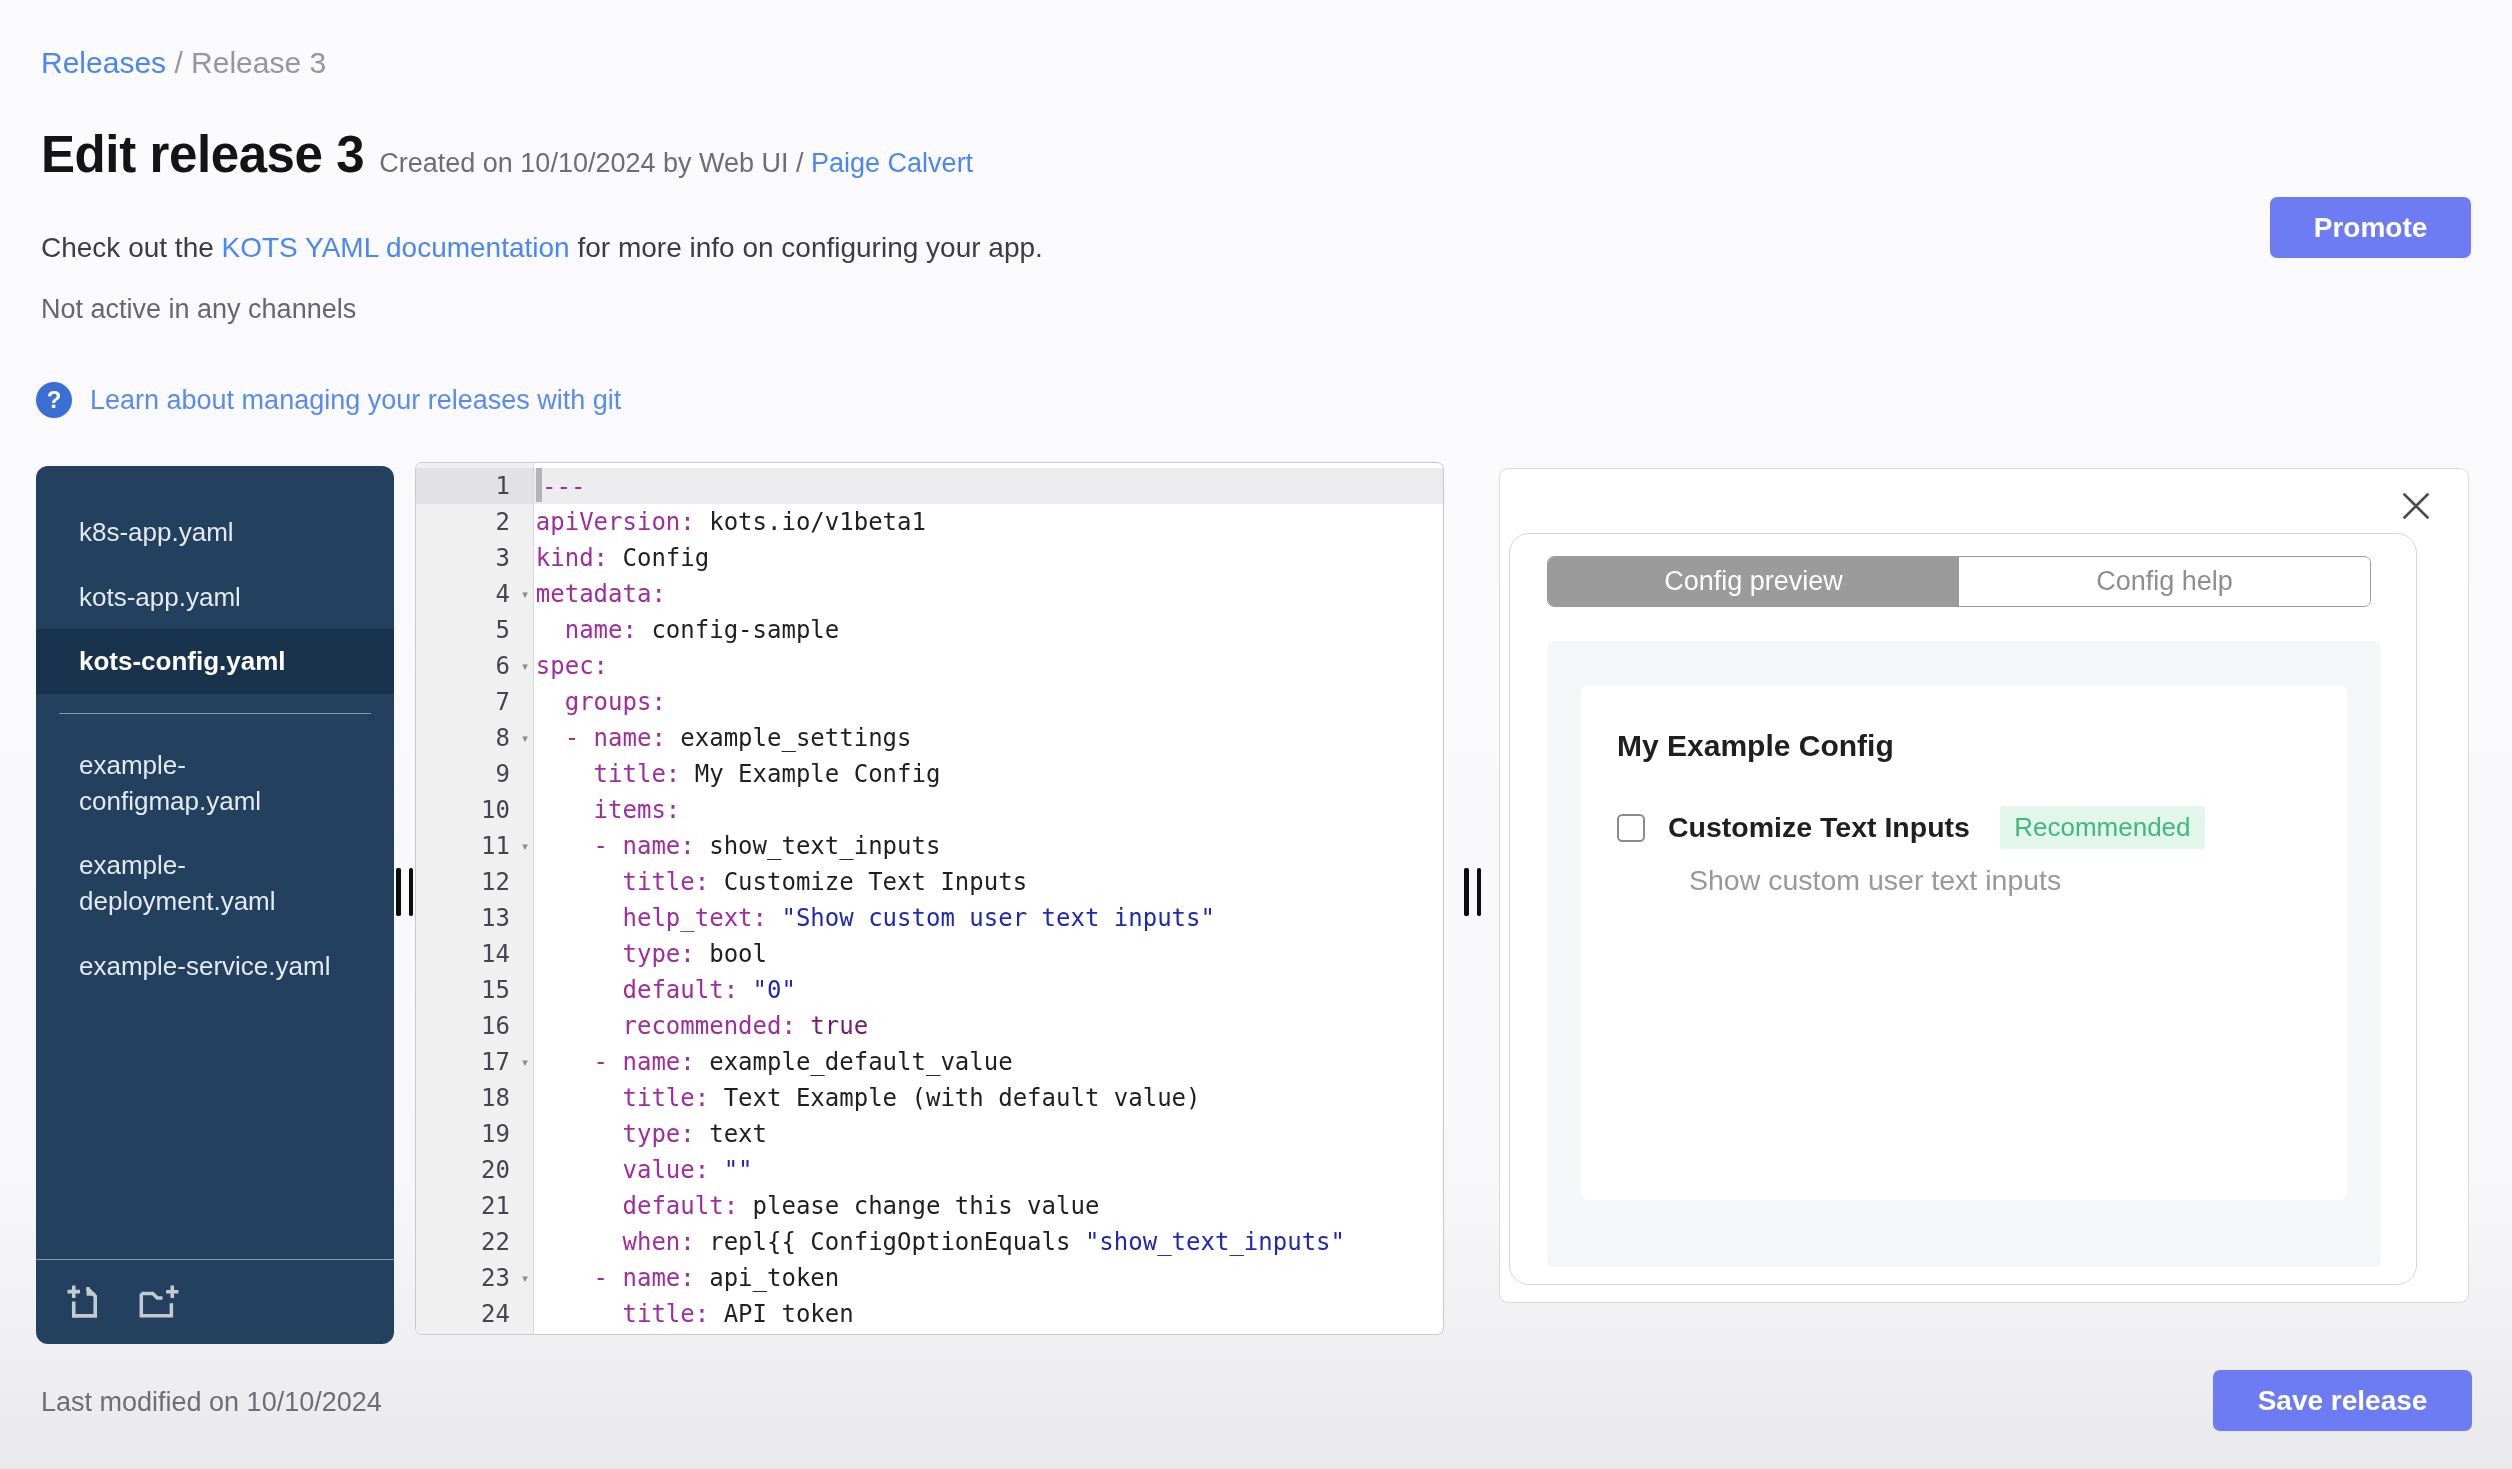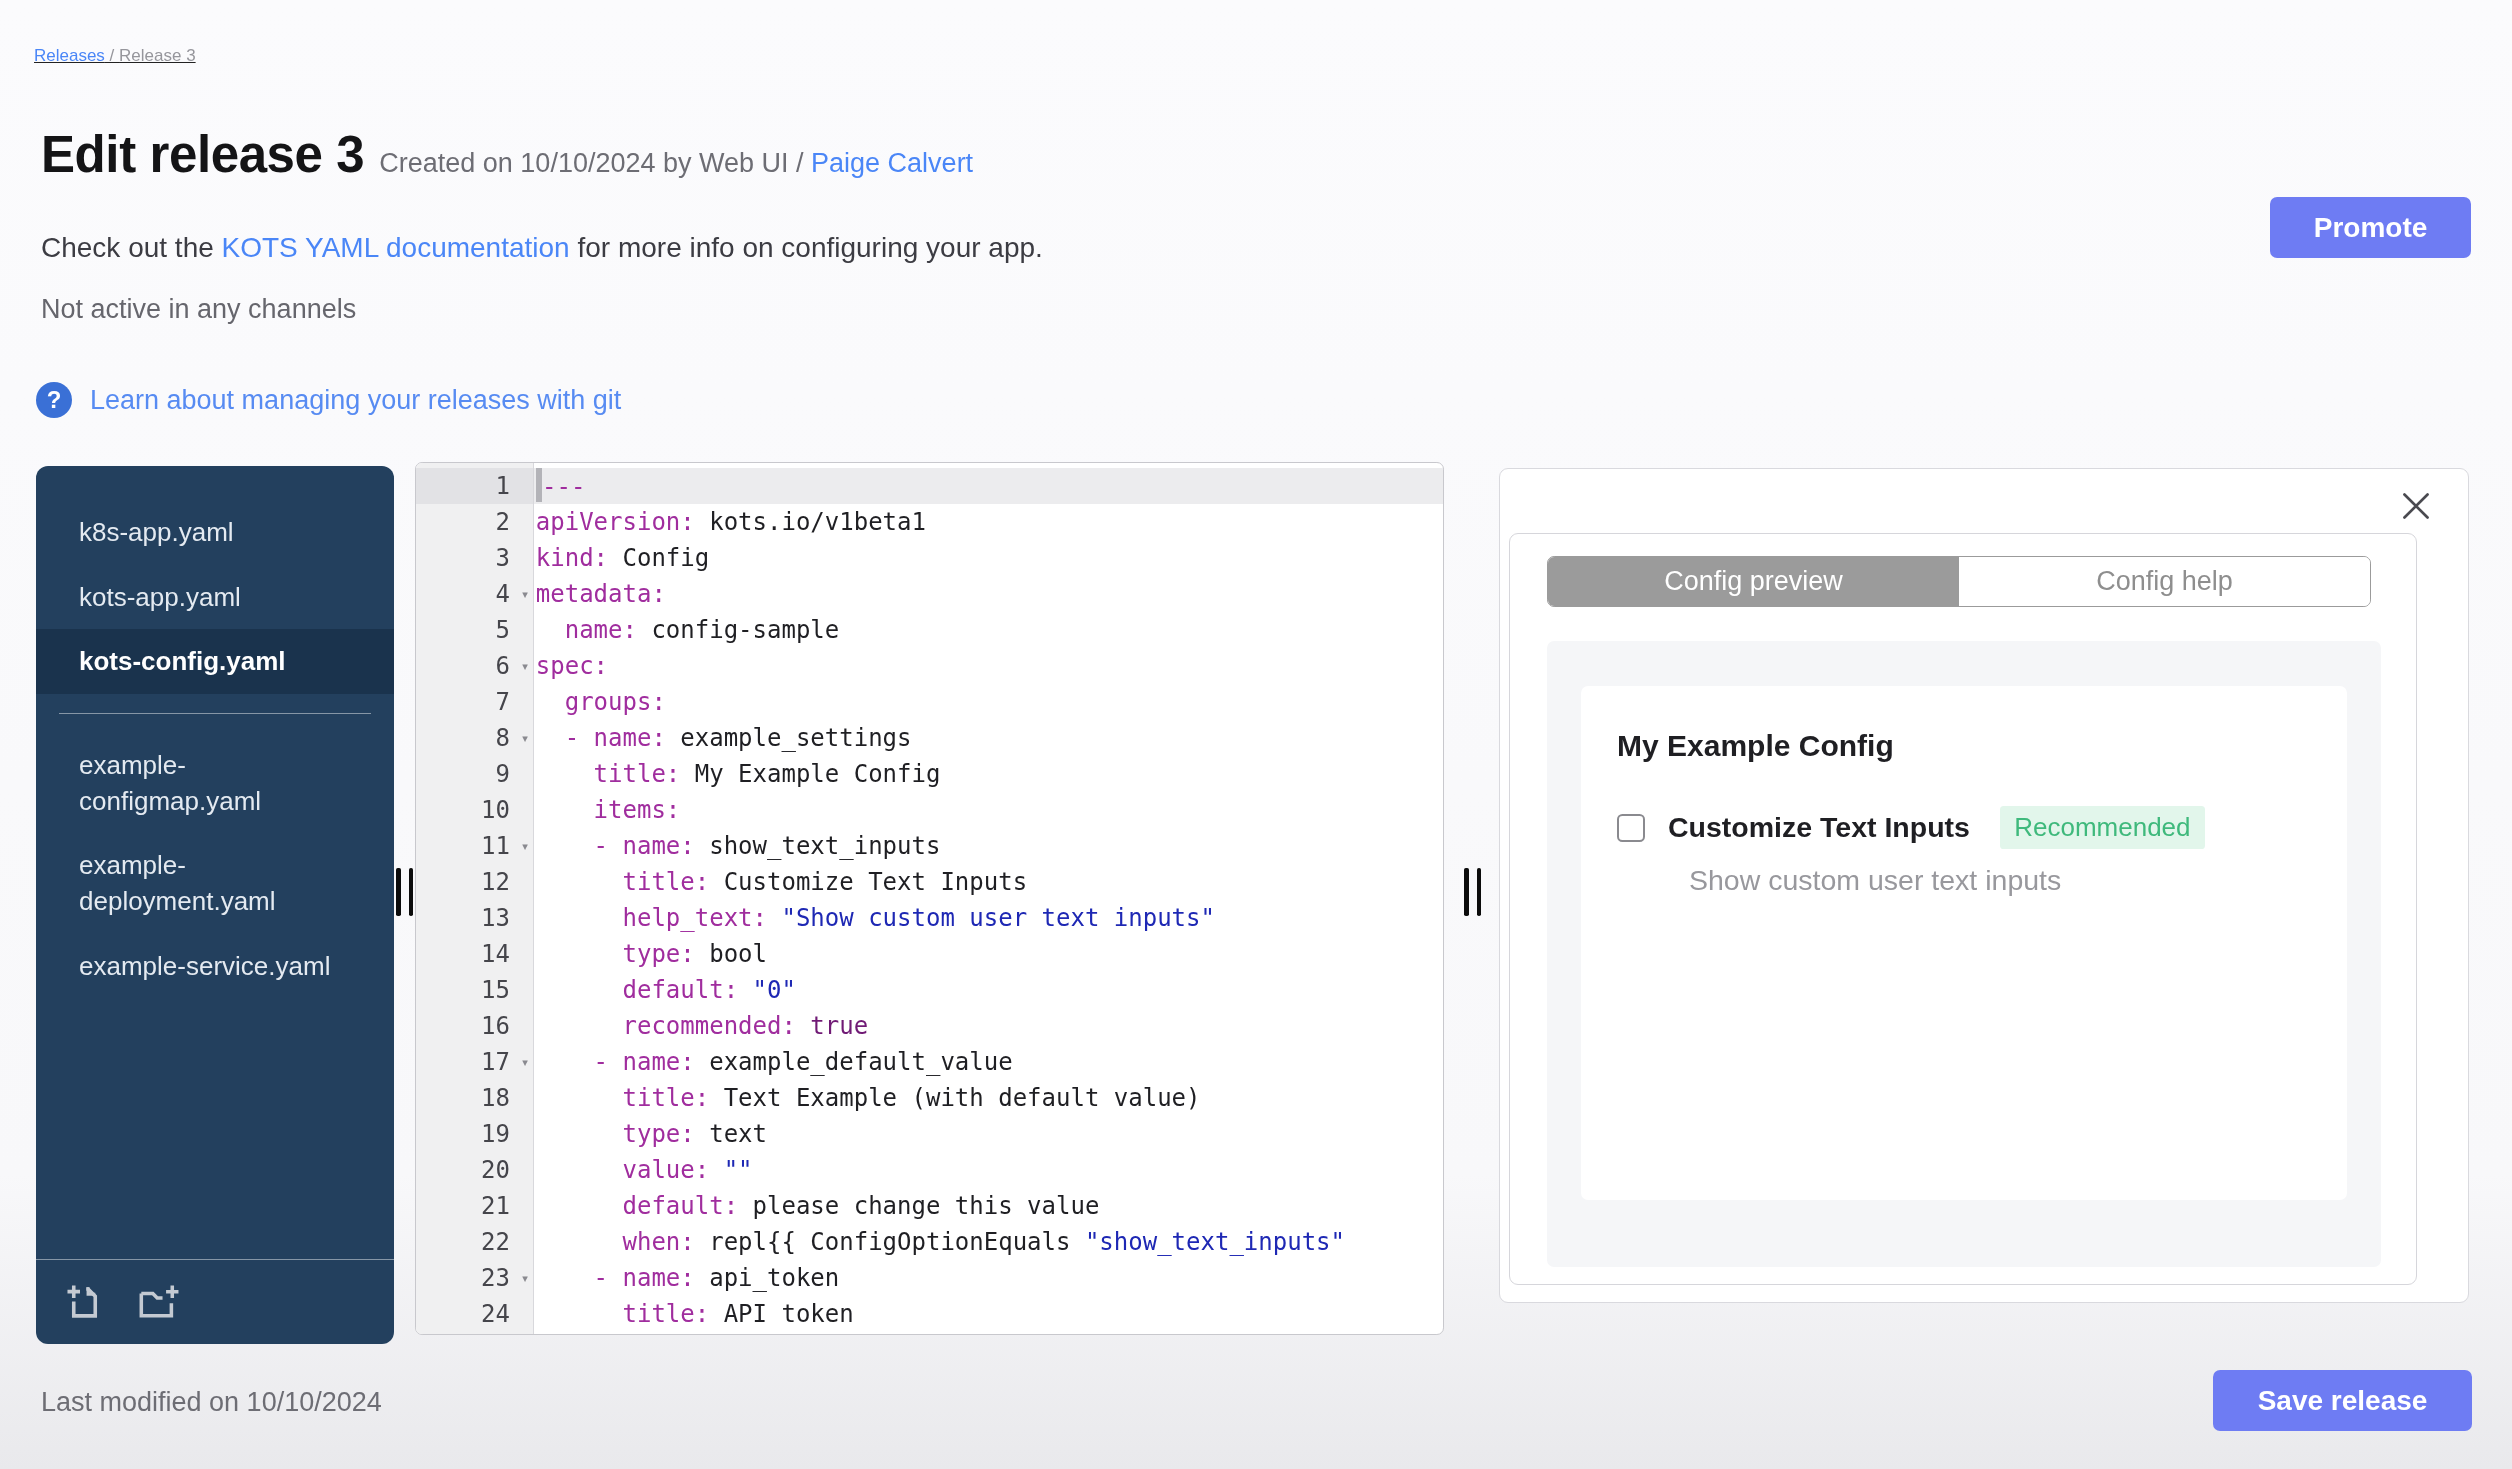--- a/index.html
+++ b/index.html
@@ -7,21 +7,21 @@
   body { font-family:"Liberation Sans", sans-serif; }
   .screen {
     position:relative; width:2512px; height:1469px; overflow:hidden;
     background:linear-gradient(180deg,#fbfbfd 0%,#f8f8fa 80%,#e9e9ec 100%);
     color:#222;
   }
   a { text-decoration:none; cursor:pointer; }
   .link { color:#4a86f7; }
 
   
-  .breadcrumb { position:absolute; left:34px; top:46px; font-size:17px;text-decoration:underline; }
+  .breadcrumb { position:absolute; left:41px; top:46px; font-size:30px; }
   .breadcrumb .sep, .breadcrumb .current { color:#96969c; }
   .title-row { position:absolute; left:41px; top:125px; display:flex; align-items:baseline; gap:15px; }
   .page-title { font-size:51px; font-weight:700; color:#141416; letter-spacing:-0.4px; }
   .created { font-size:27px; color:#6d6d74; }
   .doc-line { position:absolute; left:41px; top:232px; font-size:28px; color:#3c3c43; }
   .channel-status { position:absolute; left:41px; top:294px; font-size:27px; color:#66666d; }
   .btn { display:flex; align-items:center; justify-content:center; background:#6e7cf3; color:#fff;
          font-weight:700; border:none; border-radius:7.1px; cursor:pointer;
          font-family:"Liberation Sans",sans-serif; }
   .promote-btn { position:absolute; left:2270px; top:197px; width:201px; height:61px; font-size:28px; }
@@ -69,21 +69,21 @@
   .tk-plain{ color:#1f1f23; }
   .tk-str  { color:#1e28b4; }
   .tk-bool { color:#701a75; }
   .cursor { display:inline-block; width:6.2px; height:34px; background:#b3b3b8; vertical-align:-7.1px; }
 
   
   .preview { position:absolute; left:1499px; top:468px; width:970px; height:835px;
              background:#fff; border:0.9px solid #d9d9de; border-radius:9px; }
   .close-btn { position:absolute; top:21.4px; right:36px; width:32px; height:32px; cursor:pointer; }
   .preview-inner { position:absolute; left:9px; top:64px; width:908px; height:752px;
-                   border:0.9px solid #d6d6db; border-radius:9px; }
+                   border:0.9px solid #d6d6db; border-radius:20px; }
   .tabs { position:absolute; left:37px; top:22px; width:824px; height:51px; display:flex;
           border:1.8px solid #9b9b9b; border-radius:7.1px; overflow:hidden; }
   .tab { flex:1; display:flex; align-items:center; justify-content:center; font-size:27px;
          cursor:pointer; background:#fff; color:#8e8e8e; }
   .tab.active { background:#9b9b9b; color:#fff; }
   .preview-gray { position:absolute; left:37px; top:107px; width:834px; height:626px;
                   background:#f5f6f8; border-radius:7.1px; }
   .config-card { position:absolute; left:34px; top:45px; width:766px; height:514px;
                  background:#fff; border-radius:7.1px; padding:43px 36px 0 36px; }
   .config-group-title { font-size:30px; font-weight:700; color:#1f1f23; }

